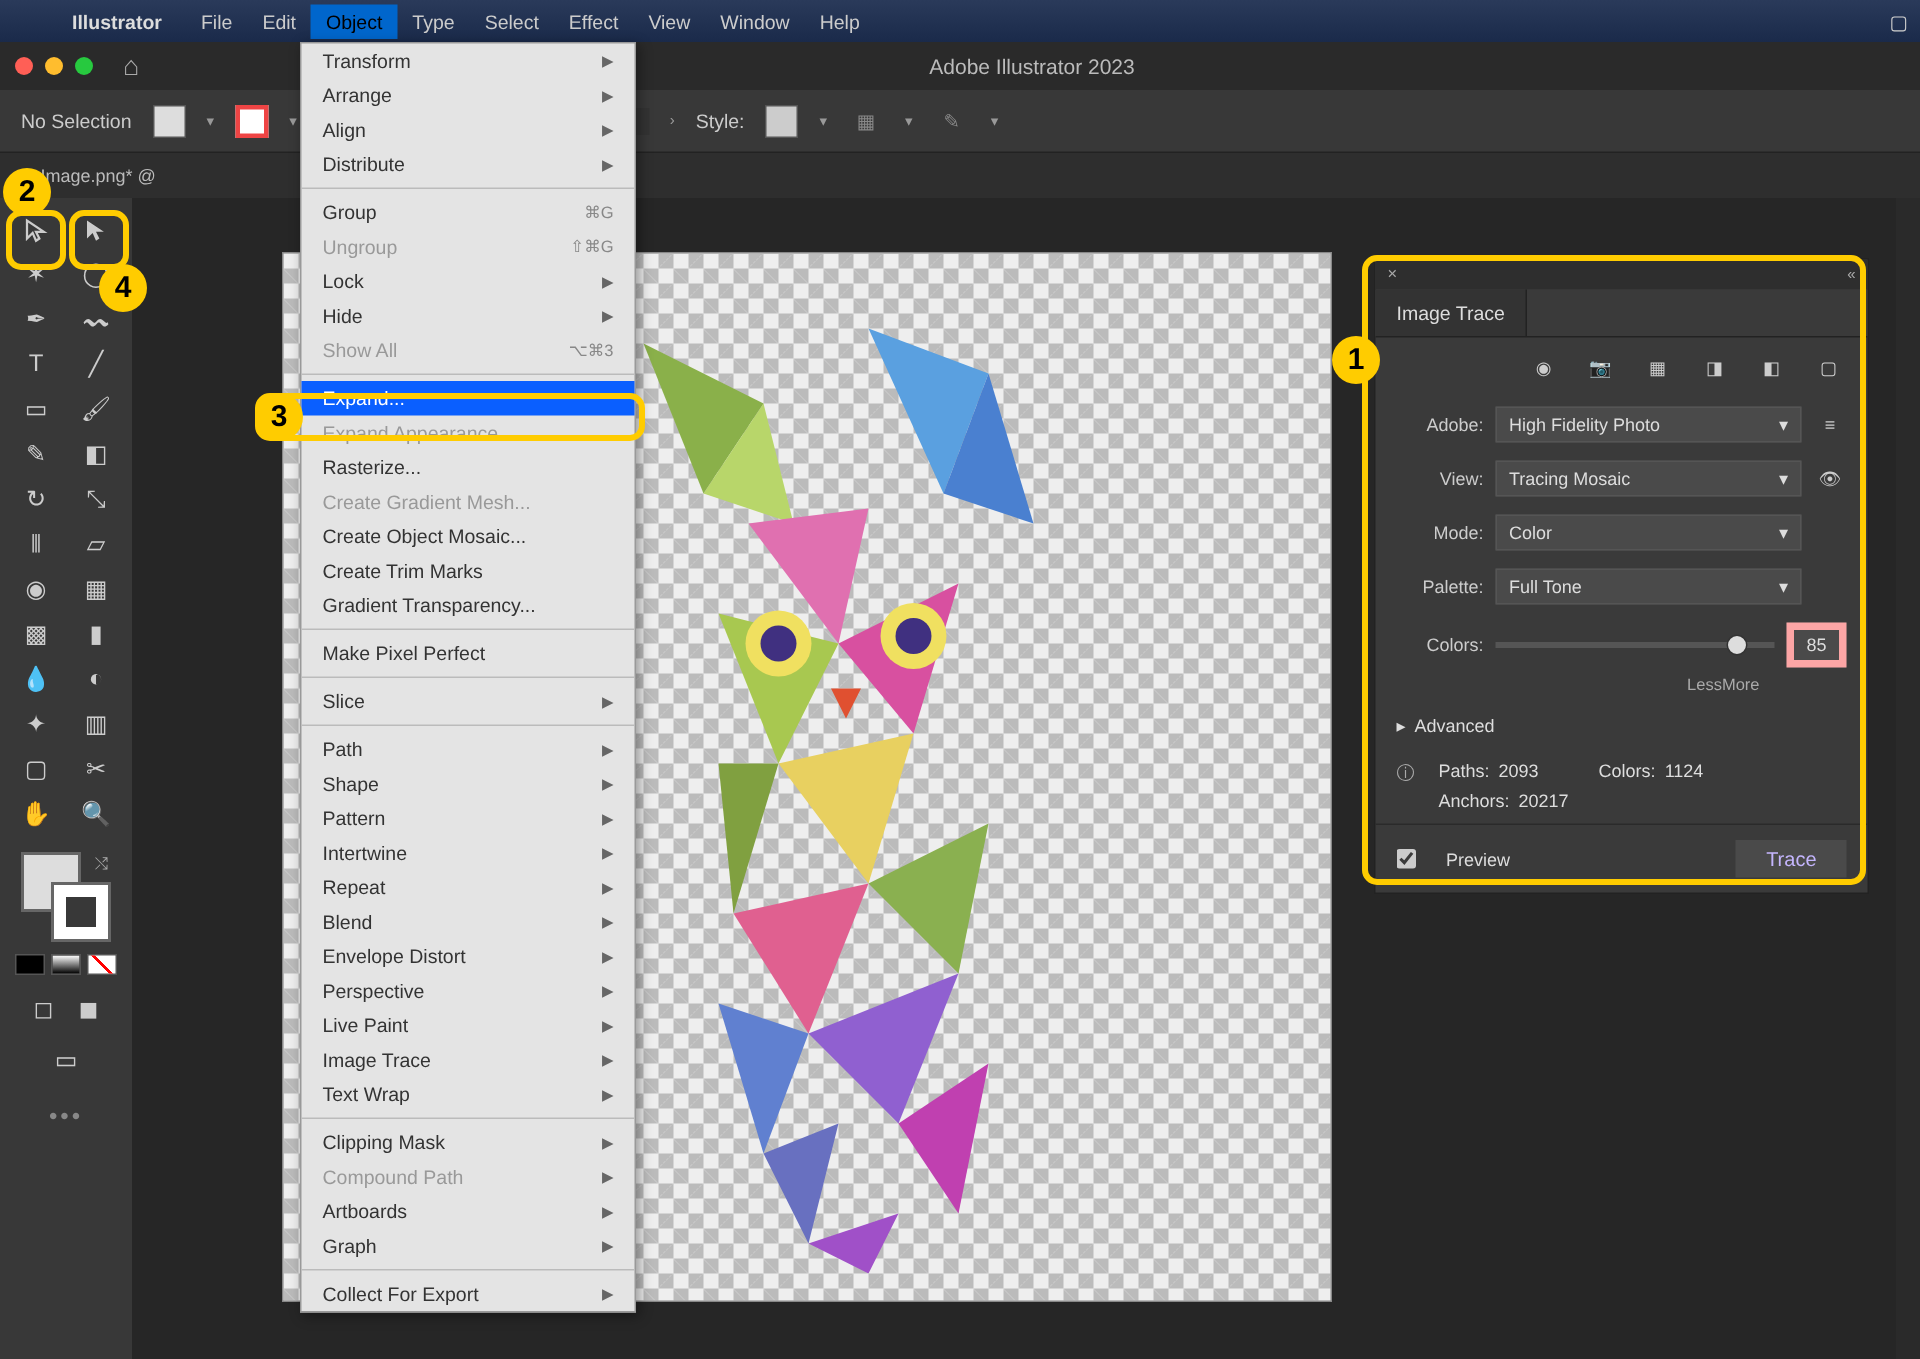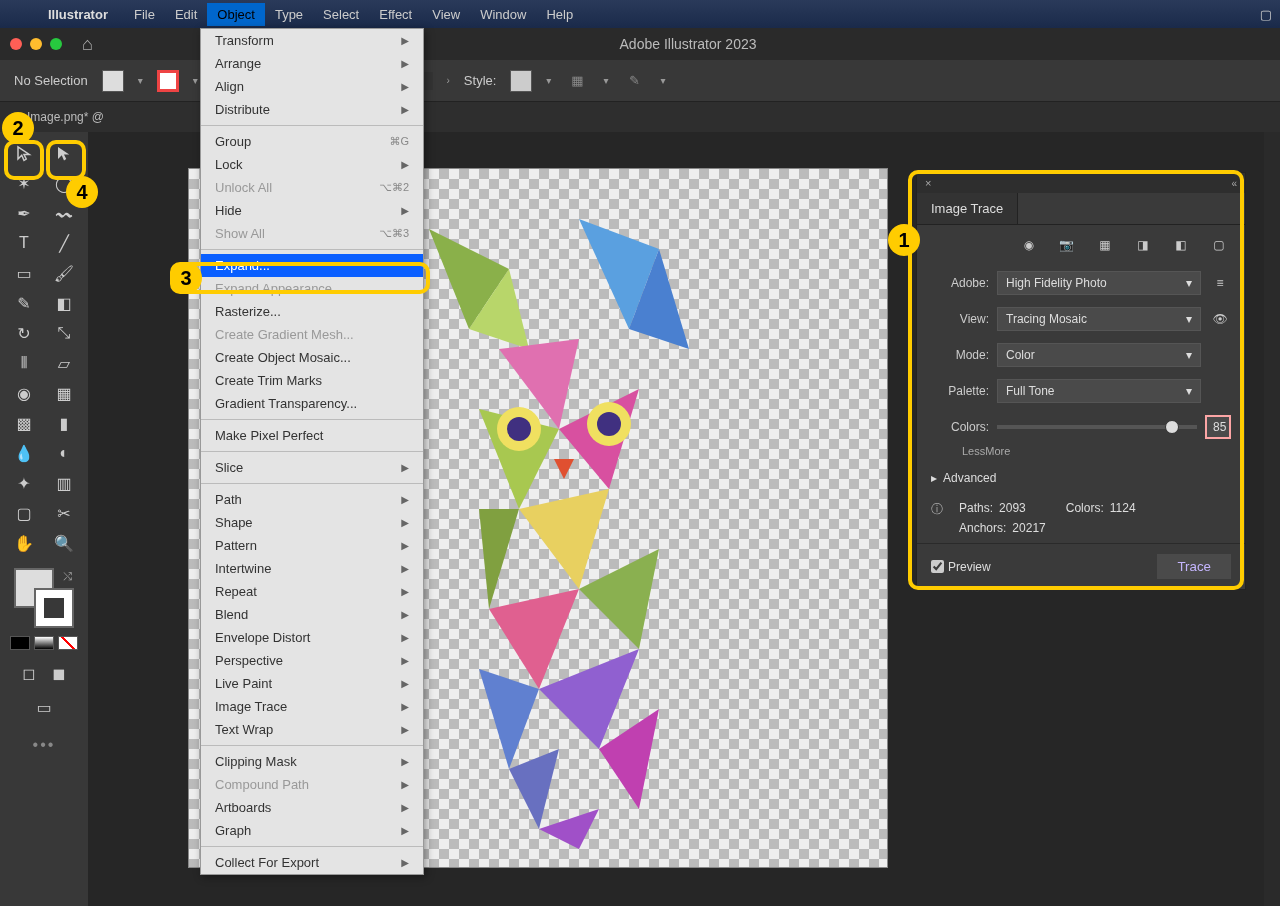--- a/index.html
+++ b/index.html
@@ -79,27 +79,27 @@
 .trace-tabs { background: #3a3a3a; border-bottom: 1px solid #222; }
 .trace-presets { display: flex; gap: 14px; padding: 10px 14px; justify-content: flex-end; }
 .trace-preset-icon { width: 24px; height: 20px; display: flex; align-items: center; justify-content: center; color: #ccc; }
 .trace-row { display: flex; align-items: center; padding: 6px 14px; gap: 8px; }
 .trace-label { width: 58px; text-align: right; color: #ccc; }
 .trace-select { flex: 1; background: #4a4a4a; border: 1px solid #555; padding: 4px 8px; color: #ddd; display: flex; justify-content: space-between; align-items: center; }
 .trace-extra { width: 22px; text-align: center; color: #ccc; }
 .trace-slider-row { display: flex; align-items: center; padding: 6px 14px; gap: 8px; }
 .trace-slider { flex: 1; height: 4px; background: #555; position: relative; }
 .trace-thumb { position: absolute; right: 18px; top: -5px; width: 14px; height: 14px; border-radius: 50%; background: #ddd; border: 1px solid #333; }
-.trace-value { width: 26px; background: #4a4a4a; border: 2px solid #fca5a5; padding: 3px 6px; text-align: center; }
-.trace-minmax { display: flex; justify-content: flex-start; padding: 0 72px 6px 45px; font-size: 11px; color: #aaa; }
+.trace-value { width: 40px; background: #4a4a4a; border: 5px solid #fca5a5; padding: 3px 6px; text-align: center; }
+.trace-minmax { display: flex; justify-content: flex-end; padding: 0 72px 6px 82px; font-size: 11px; color: #aaa; }
 .trace-adv { padding: 8px 14px; display: flex; align-items: center; gap: 6px; }
 .trace-stats { padding: 8px 14px; display: flex; gap: 16px; font-size: 12px; flex-wrap: wrap; }
 .trace-stat { display: flex; gap: 6px; }
 .trace-footer { padding: 10px 14px; display: flex; align-items: center; justify-content: space-between; border-top: 1px solid #2a2a2a; }
-.trace-check { display: flex; align-items: center; gap: 4px; }
+.trace-check { display: flex; align-items: center; gap: 20px; }
 .trace-check input { accent-color: #ccc; }
 .trace-btn { background: #4a4a4a; padding: 5px 20px; color: #c4b5fd; border: none; margin-left: 28px; }
 
 
 .callout { position: absolute; border: 4px solid #ffcc00; border-radius: 10px; z-index: 200; pointer-events: none; }
 .callout-num { position: absolute; width: 32px; height: 32px; background: #ffcc00; border-radius: 50%; display: flex; align-items: center; justify-content: center; font-weight: 800; font-size: 20px; color: #000; z-index: 201; }
 
 .scrollbar { position: absolute; right: 0; top: 132px; width: 16px; bottom: 0; background: #2a2a2a; }
 </style>
 </head>
@@ -261,27 +261,27 @@
     </div>
     <div class="item">
       <span>Distribute</span>
       <span class="arrow">▶</span>
     </div>
     <div class="sep"></div>
     <div class="item">
       <span>Group</span>
       <span class="shortcut">⌘G</span>
     </div>
+    <div class="item disabled">
+      <span>Ungroup</span>
+      <span class="shortcut">⇧⌘G</span>
+    </div>
     <div class="item">
       <span>Lock</span>
       <span class="arrow">▶</span>
-    </div>
-    <div class="item disabled">
-      <span>Unlock All</span>
-      <span class="shortcut">⌥⌘2</span>
     </div>
     <div class="item">
       <span>Hide</span>
       <span class="arrow">▶</span>
     </div>
     <div class="item disabled">
       <span>Show All</span>
       <span class="shortcut">⌥⌘3</span>
     </div>
     <div class="sep"></div>

